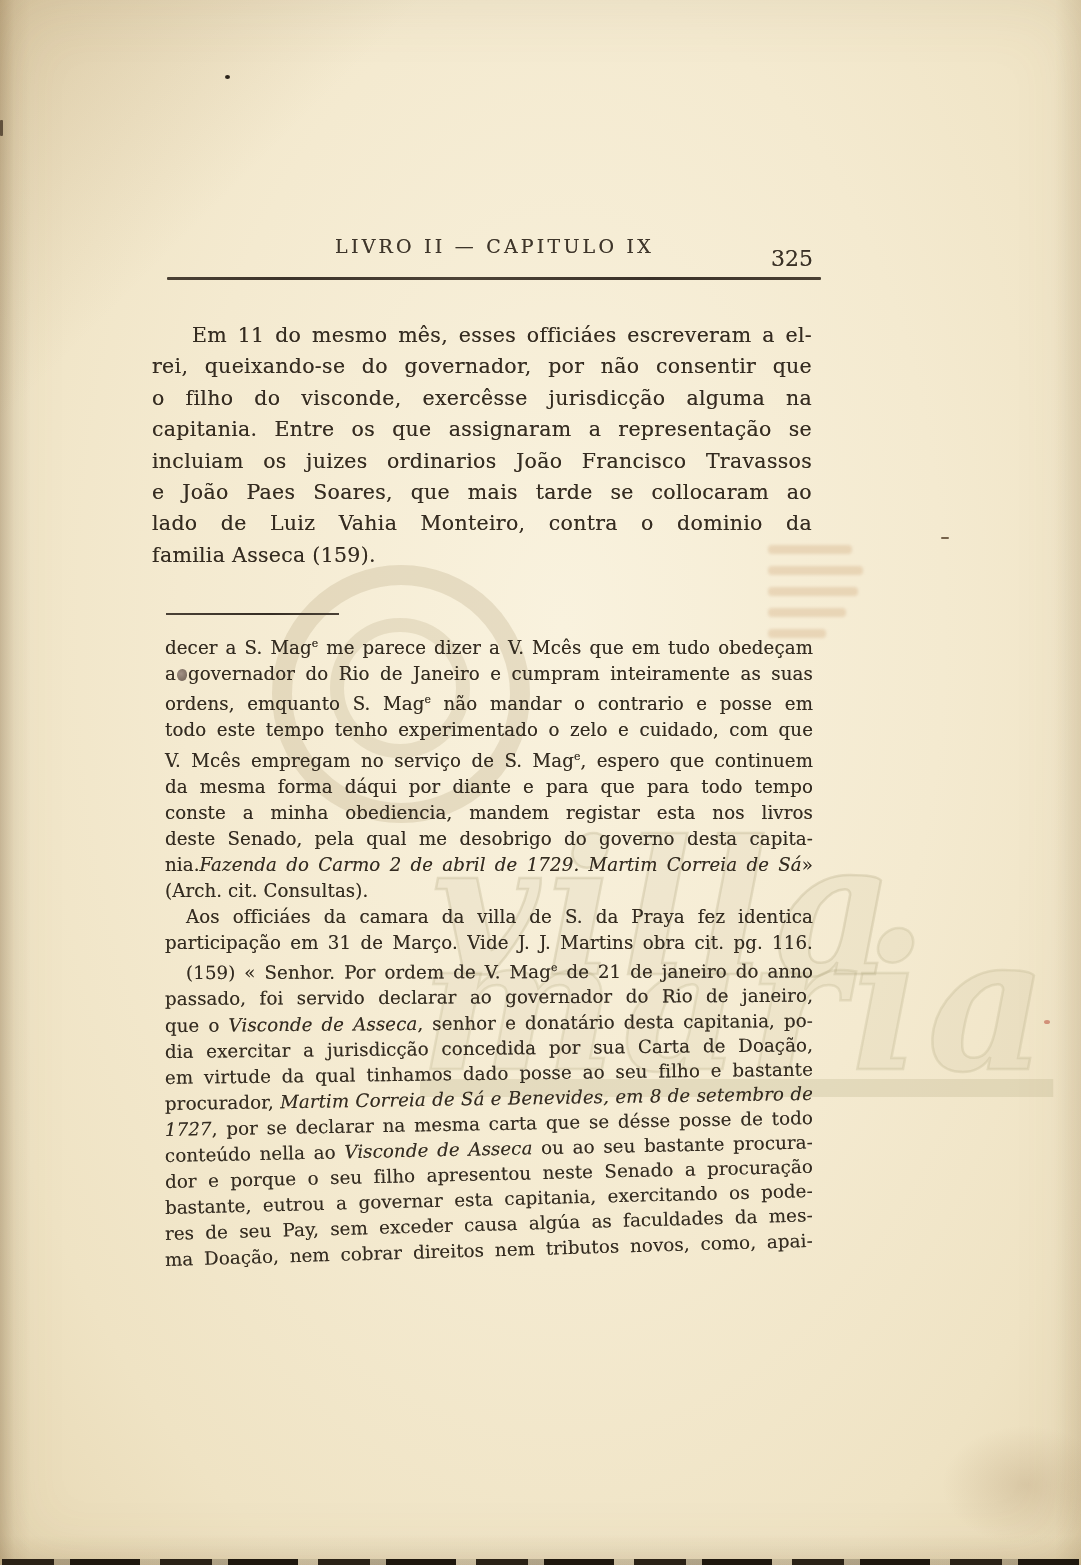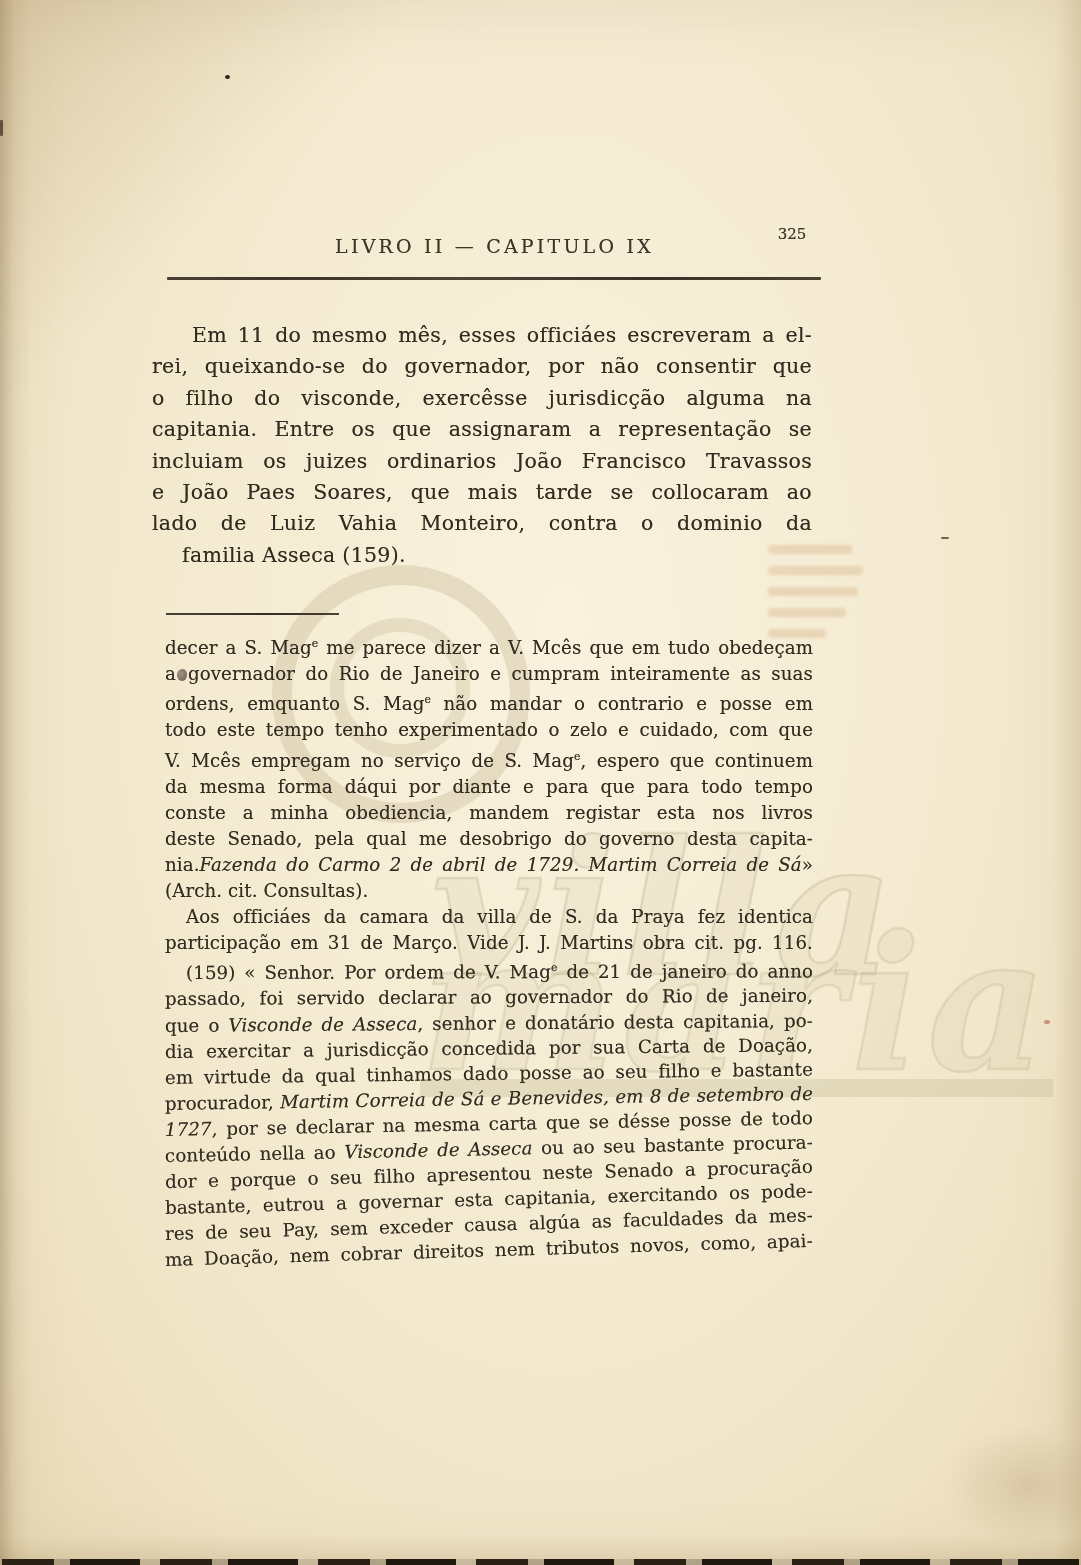--- a/index.html
+++ b/index.html
@@ -19,39 +19,39 @@
     color:#362d22;
   }
   
   .hdr-title{
     position:absolute;left:168px;top:236px;width:653px;
     text-align:center;font-size:19px;line-height:21px;
     letter-spacing:3.2px;color:#3e352a;font-weight:500;
     text-shadow:0 0 .4px rgba(62,53,42,.6);
   }
   .hdr-num{
-    position:absolute;left:768px;top:224px;width:48px;
-    text-align:center;font-size:15px;line-height:21px;color:#3a3126;
+    position:absolute;left:768px;top:248px;width:48px;
+    text-align:center;font-size:22px;line-height:21px;color:#3a3126;
     text-shadow:0 0 .4px rgba(62,53,42,.6);
   }
   .hdr-rule{
     position:absolute;left:167px;top:277px;width:654px;height:3px;
     background:linear-gradient(90deg,#4a4034 0%,#3c332a 18%,#4d4337 45%,#3a3128 74%,#4a4034 100%);
     border-radius:1px;
   }
   
   .para{
     position:absolute;left:152px;top:320px;width:660px;
     font-size:20.5px;line-height:31.4px;letter-spacing:.3px;
     color:#342b20;text-shadow:0 0 .5px rgba(52,43,32,.55);
     z-index:2;
   }
   .pline{text-align:justify;text-align-last:justify;white-space:normal;}
   .pline.ind{padding-left:40px;}
-  .pline.nj{text-align:left;text-align-last:left;margin-left:30px;}
+  .pline.nj{text-align:left;text-align-last:left;}
   
   .fn-sep{
     position:absolute;left:166px;top:613px;width:173px;height:2px;
     background:linear-gradient(90deg,#4a4136,#352d23 60%,#4a4136);
     z-index:2;
   }
   .fnote{
     position:absolute;left:165px;top:606px;width:648px;
     font-size:18.2px;line-height:26.1px;letter-spacing:.1px;
     color:#332b20;text-shadow:0 0 .45px rgba(52,43,32,.5);

